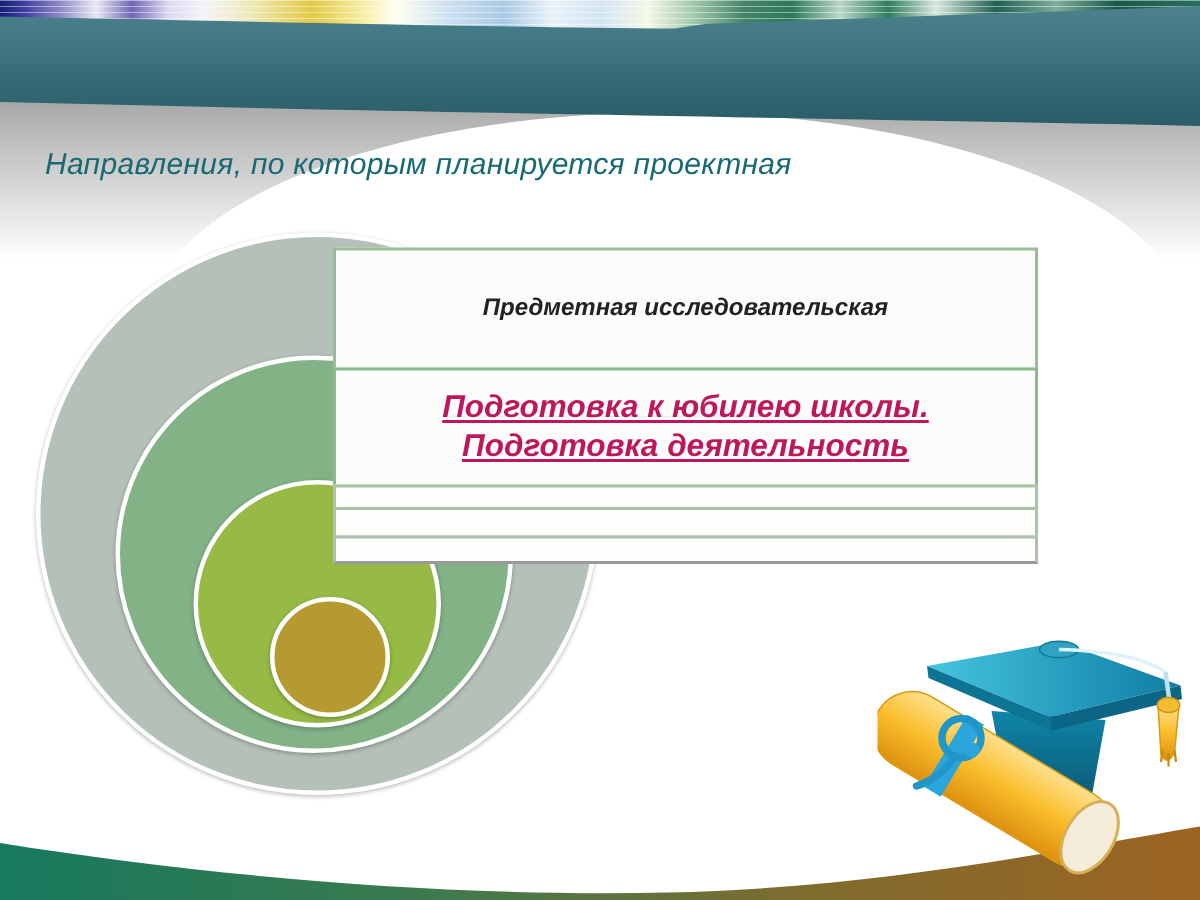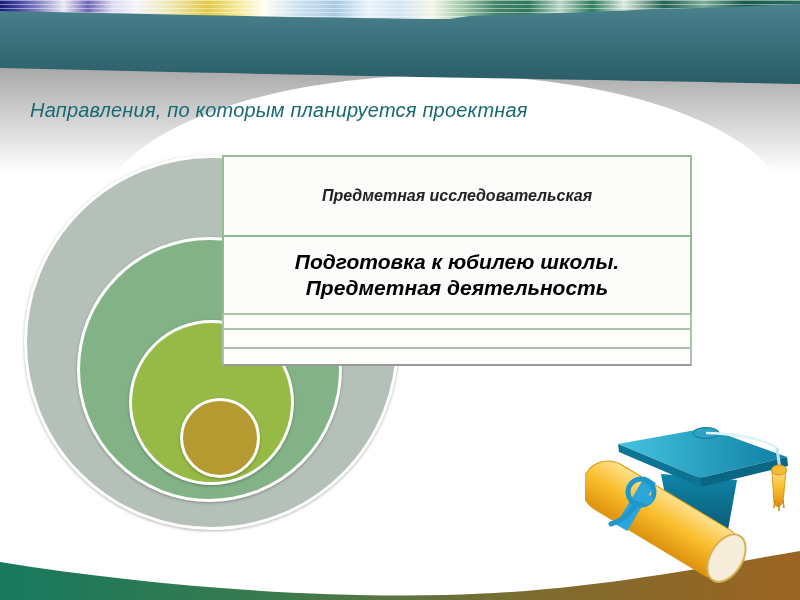--- a/index.html
+++ b/index.html
@@ -32,21 +32,21 @@
     letter-spacing:.2px;
   }
   .title .line{display:block;}
   
   .panel{position:absolute;left:222px;top:155px;width:470px;z-index:2;}
   .prow{
     box-sizing:border-box;background:#fcfcfa;border:2px solid #8cbb8c;margin-top:-2px;
     display:flex;flex-direction:column;justify-content:center;align-items:center;
     text-align:center;font-style:italic;
   }
-  .prow:first-child{margin-top:0;}
+  .prow:first-child{margin-top:10px;}
   .r1{height:82px;font-weight:700;font-size:16px;line-height:1.3;}
   .r2{height:81px;font-weight:400;font-size:17px;}
   .r3{height:80px;font-weight:700;font-size:21px;line-height:1.25;border-bottom-color:#b19b40;}
   .r4{height:82px;font-weight:700;font-size:17px;}
   .thin{height:17px;background:#fdfdfc;}
   .t1{height:17px;}
   .t2{height:21px;}
   .t3{height:19px;}
   .line{display:block;}
   
@@ -88,23 +88,23 @@
   <div class="circle c4" style="background: rgb(181, 154, 50);"></div>
 
   <div class="title">
     <span class="line">Направления, по которым планируется проектная</span>
   </div>
 
   <div class="panel">
     <div class="prow r1" style="border-color: rgb(152, 189, 152); color: rgb(34, 34, 34);">
       <span class="line">Предметная исследовательская</span>
     </div>
-    <div class="prow r3" style="color: #000000;">
+    <div class="prow r3" style="color: #be185d; text-decoration: underline;">
       <span class="line">Подготовка к юбилею школы.</span>
-      <span class="line">Предметная деятельность</span>
+      <span class="line">Подготовка деятельность</span>
     </div>
     <div class="prow thin t1" style="border-color:#a9c4a9;border-bottom-color:#83ad72;"></div>
     <div class="prow thin t2" style="border-color:#a9c4a9;border-bottom-color:#83ad72;"></div>
     <div class="prow thin t3" style="border-color:#b0bdb0;border-bottom-color:#9a9a9a;"></div>
   </div>
 
   <svg class="cap" viewBox="0 0 215 192">
     <defs>
       <linearGradient id="gold" x1="0" y1="0" x2="0" y2="1">
         <stop offset="0" stop-color="#ffe18e"></stop>

